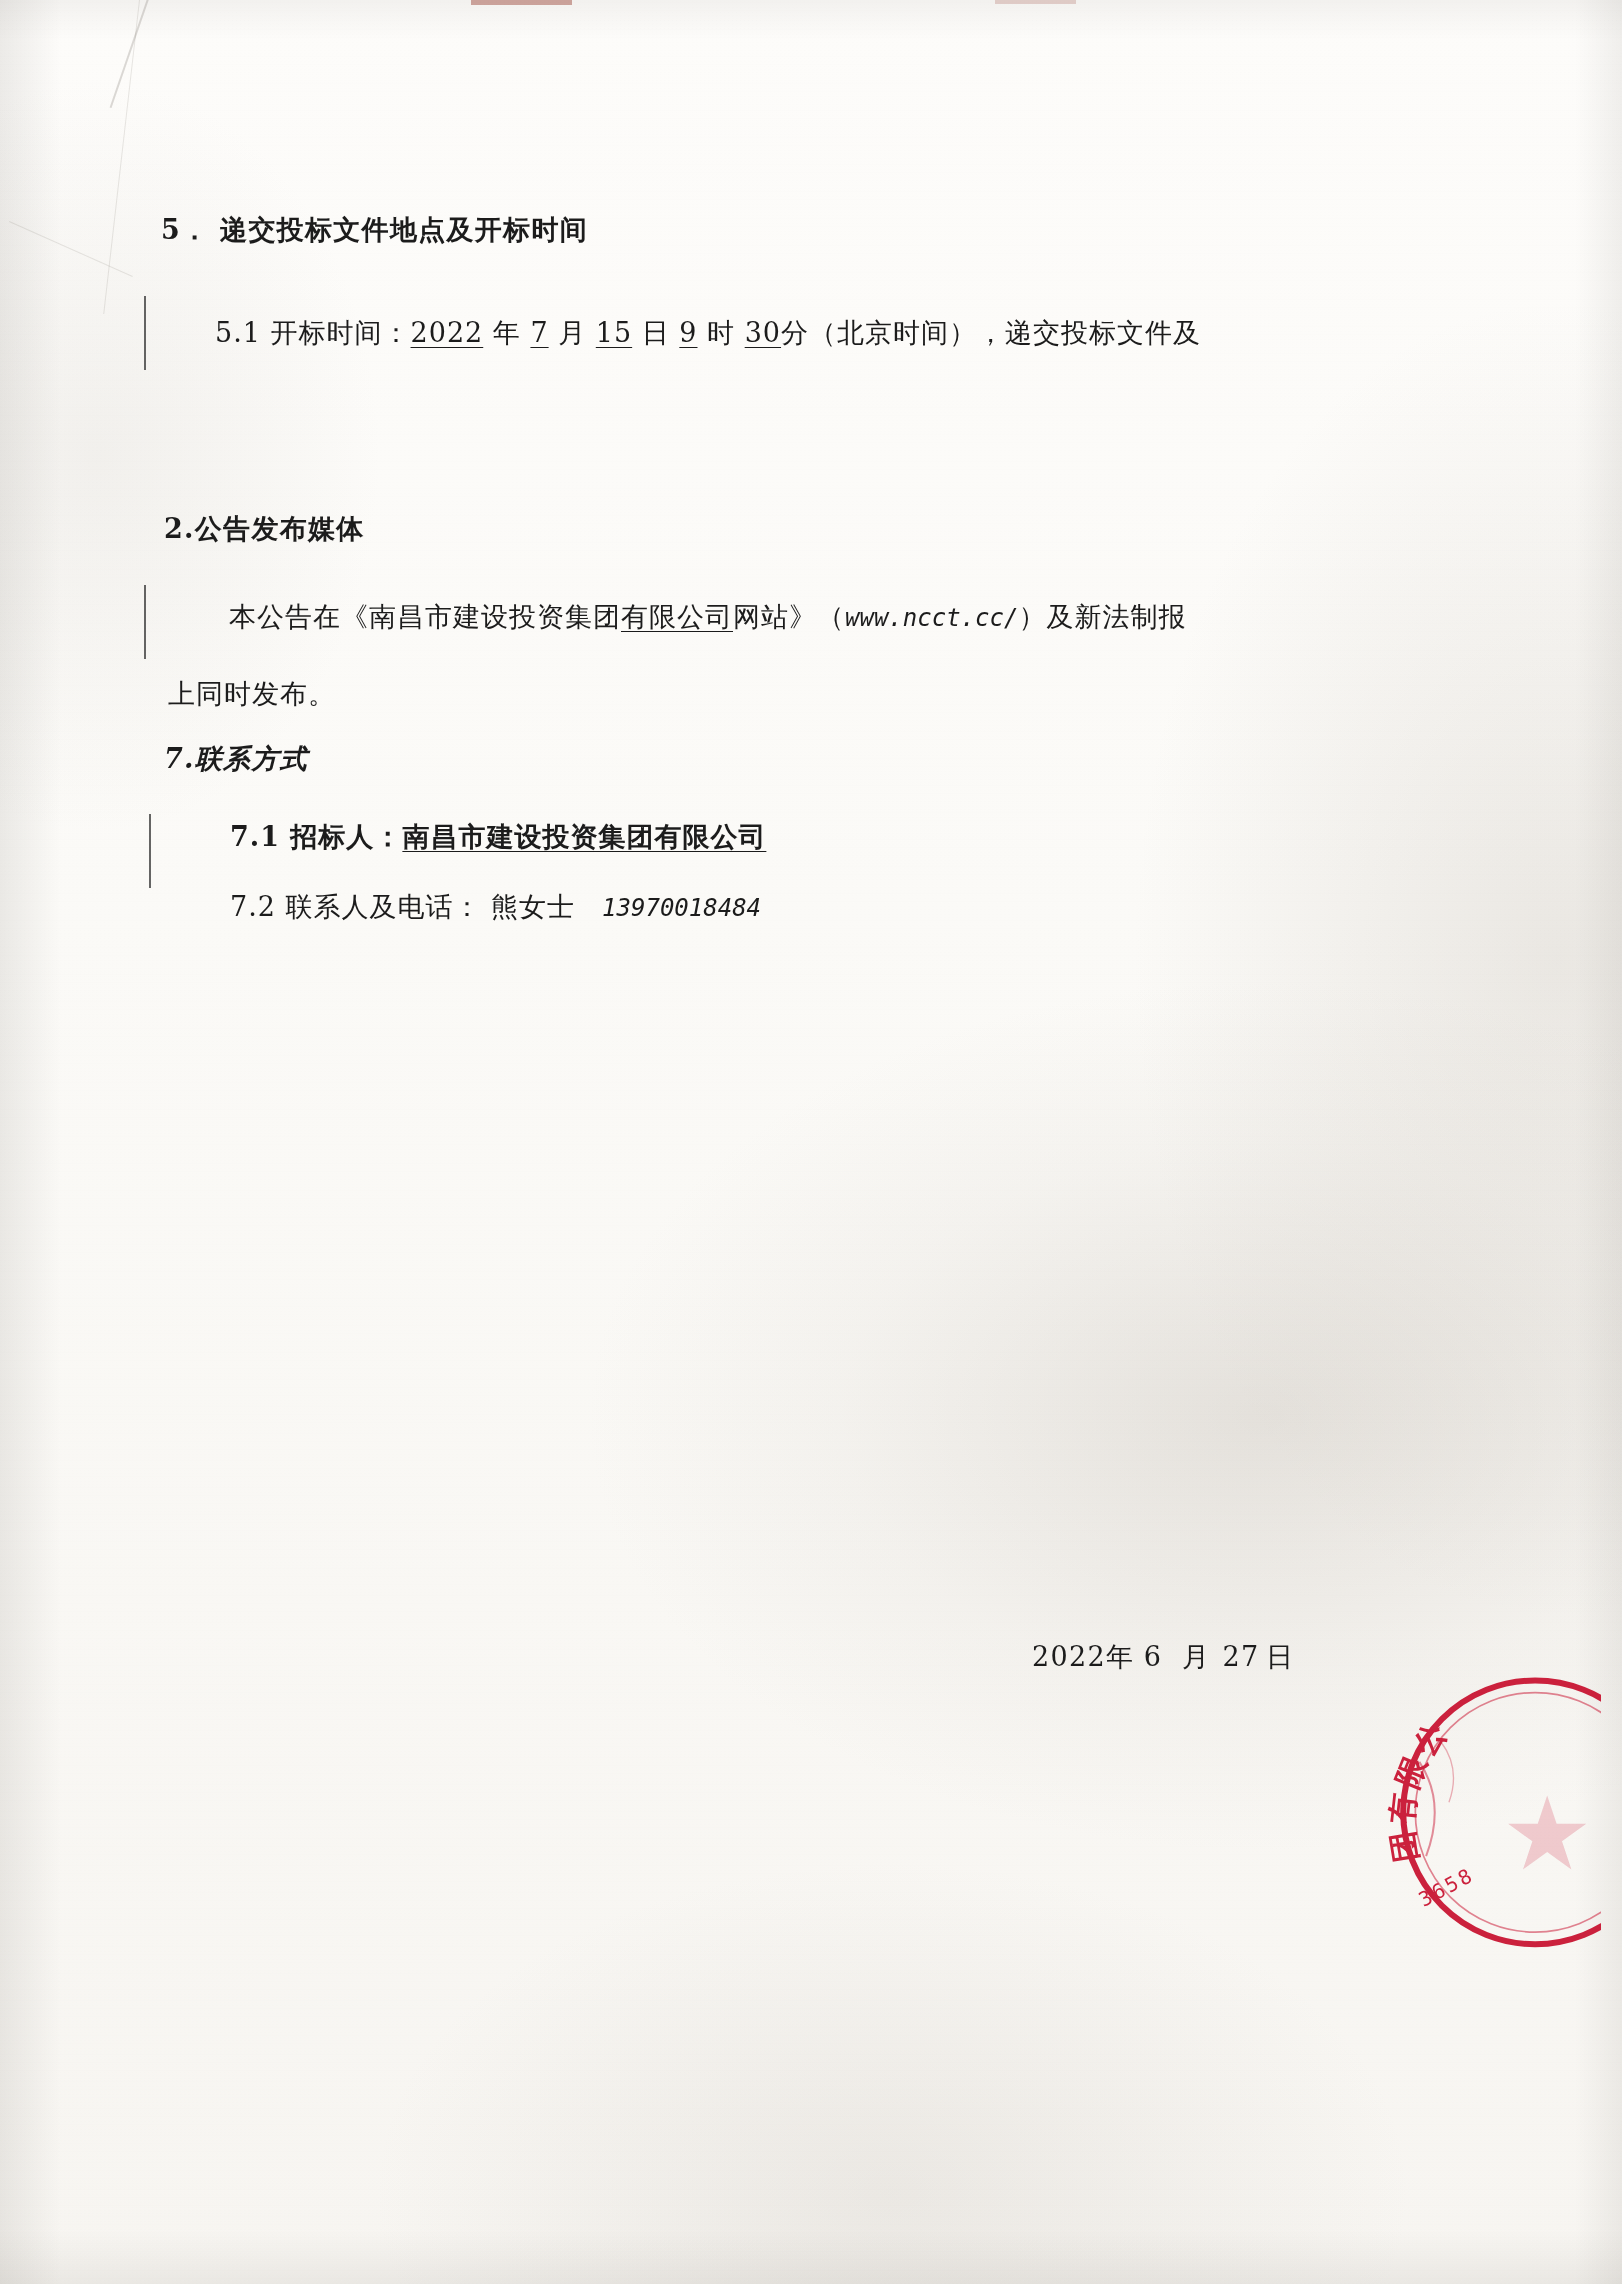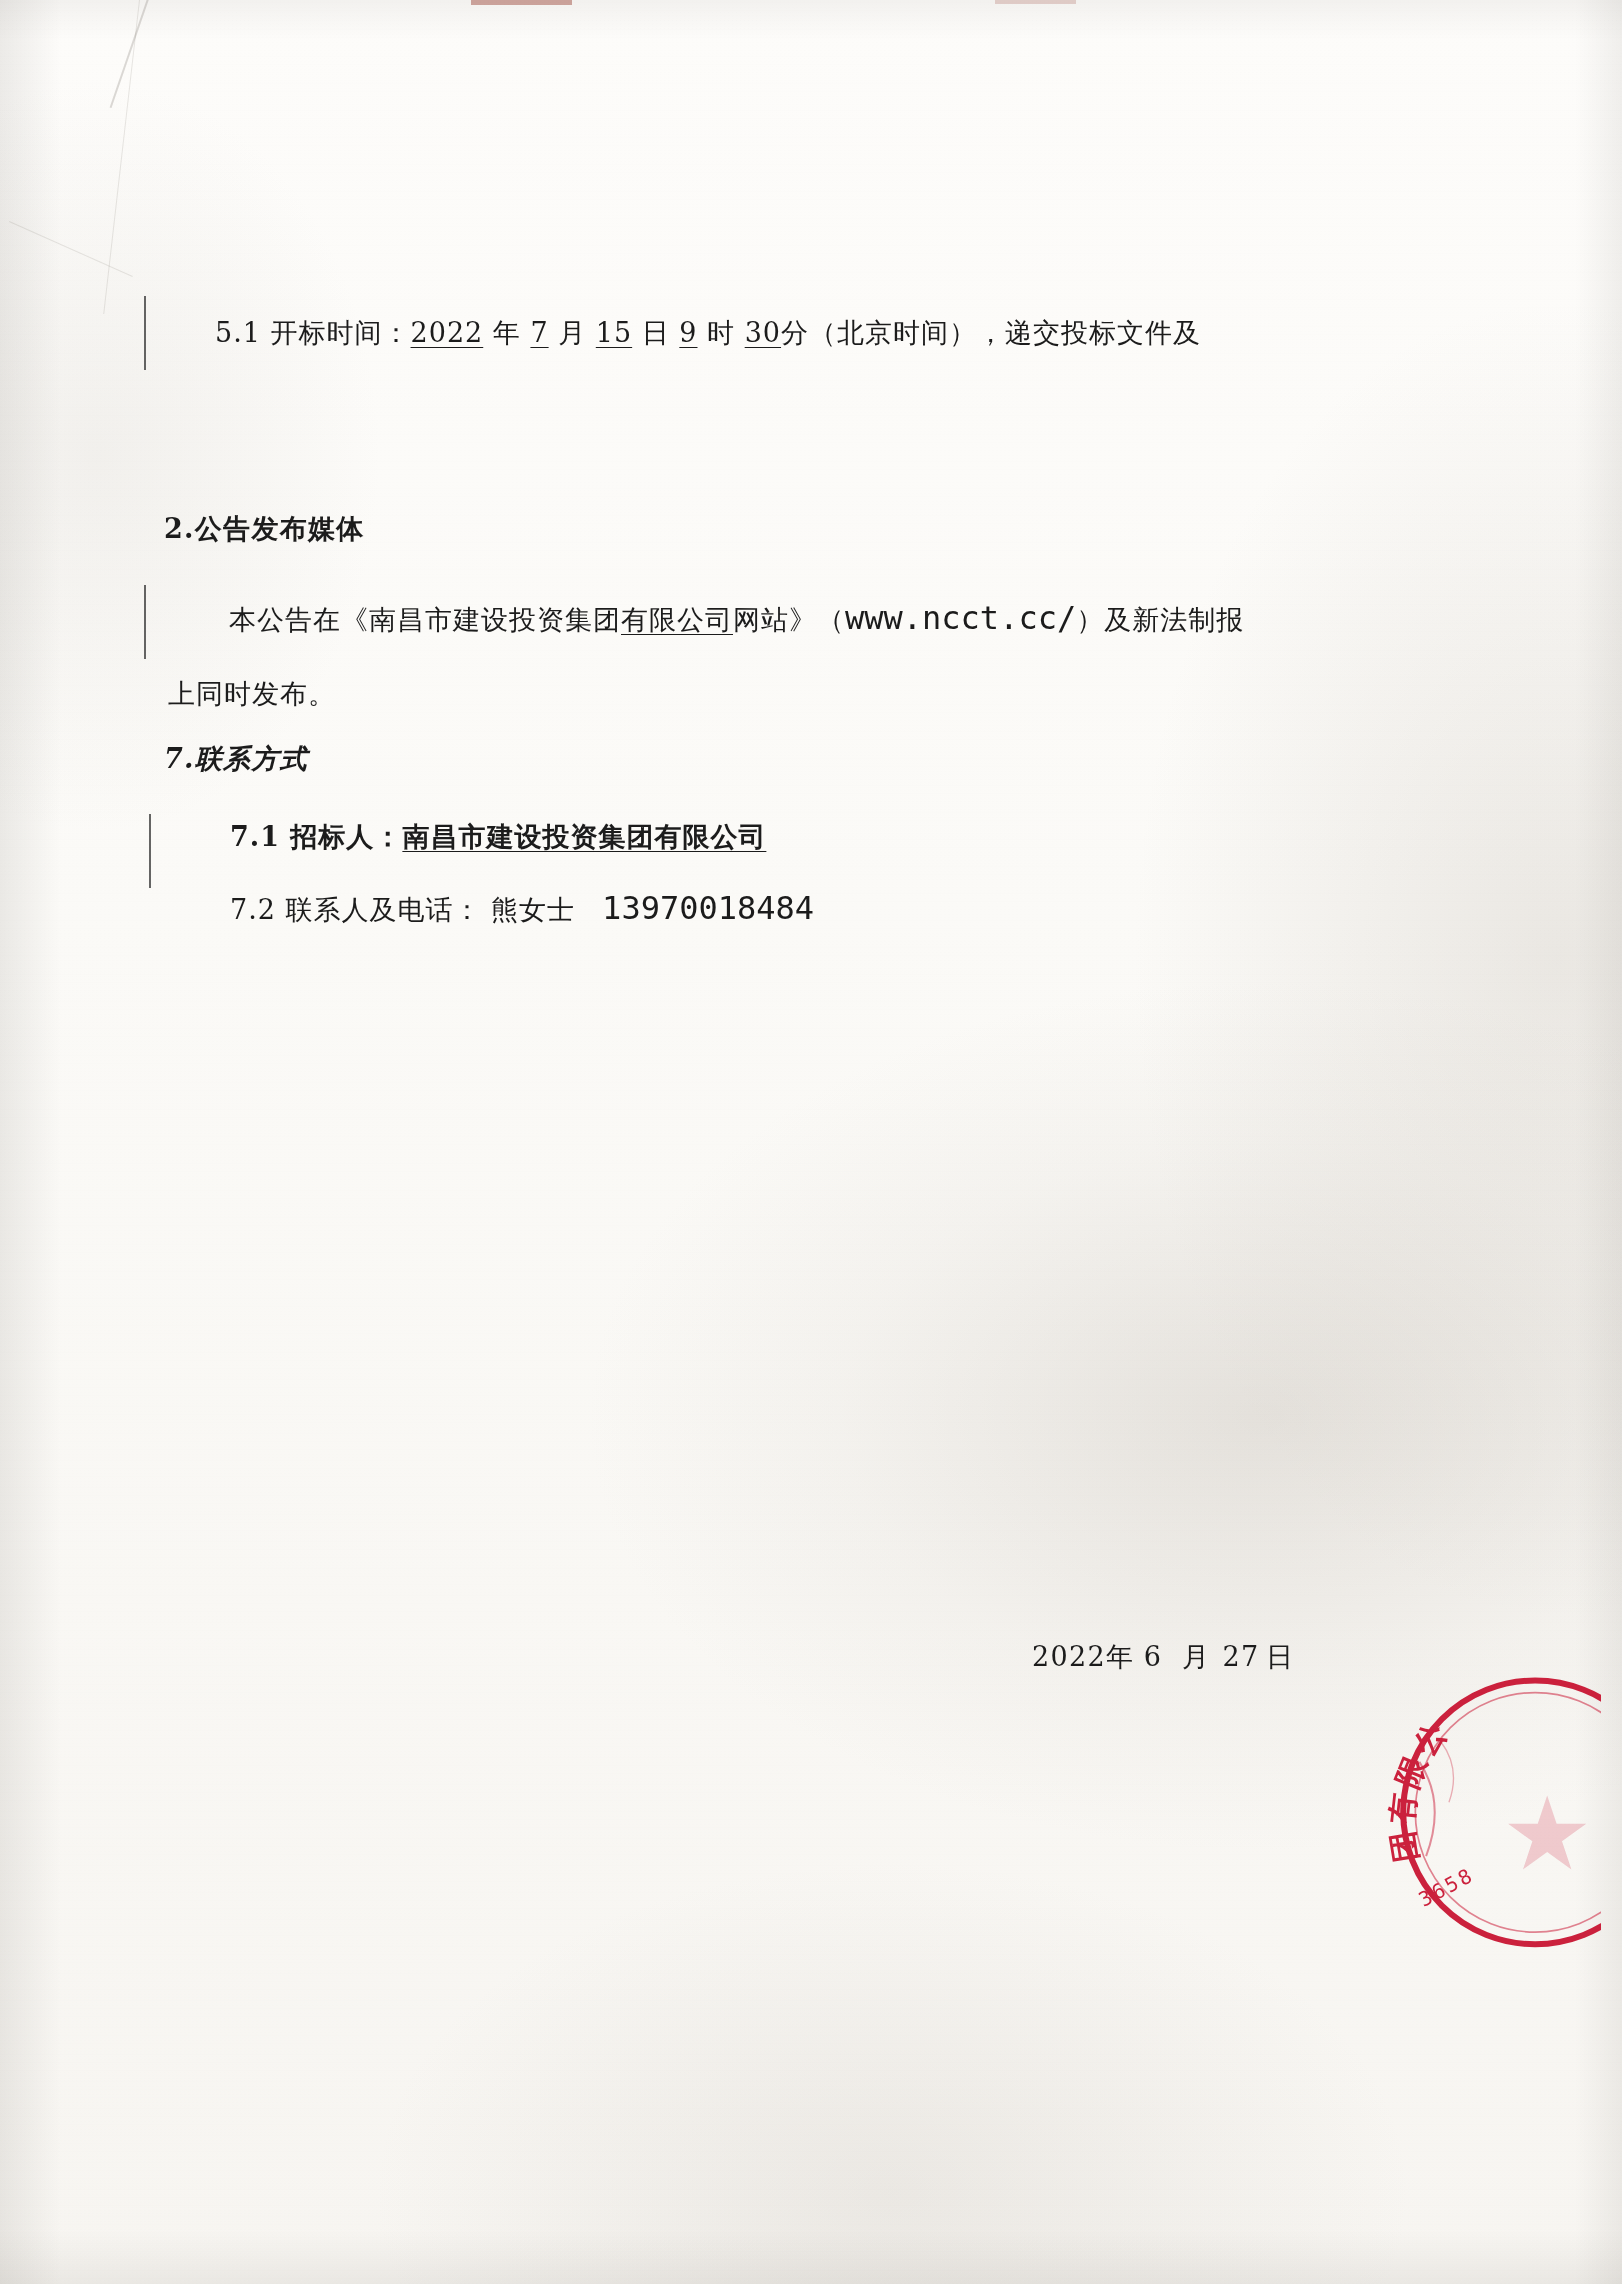--- a/index.html
+++ b/index.html
@@ -74,22 +74,23 @@
     font-size: 27px;
     letter-spacing: 1px;
   }
   .u {
     text-decoration: underline;
     text-underline-offset: 4.7px;
     text-decoration-thickness: 1.3px;
   }
   .mono {
     font-family: "DejaVu Sans Mono", "Liberation Mono", monospace;
-    font-size: 32px;
+    font-size: 24px;
     letter-spacing: 0px;
+    font-style: italic;
   }
   .gap { display: inline-block; }
 
   
   .margin-bar {
     position: absolute;
     width: 2px;
     background: #2b2b2b;
     opacity: .72;
   }
@@ -122,20 +123,21 @@
 <div id="page"></div>
 
 <div class="crease c1"></div>
 <div class="crease c2"></div>
 <div class="crease c3"></div>
 <div class="crease c4"></div>
 <div class="crease c5"></div>
 
 <div id="doc">
 
+  <div class="line heading" style="left:161px; top:212px;">5． 递交投标文件地点及开标时间</div>
 
   <div class="line body-line" style="left:196px; top:315px;margin-left:19px;">
     <span>5.1 开标时间：</span><span class="u">2022</span><span> 年 </span><span class="u">7</span><span> 月 </span><span class="u">15</span><span> 日 </span><span class="u">9</span><span> 时 </span><span class="u">30</span><span>分（北京时间），递交投标文件及</span>
   </div>
 
 
   <div class="line heading" style="left:164px; top:511px;">2.公告发布媒体</div>
 
   <div class="line body-line" style="left:229px; top:599px;">
     <span>本公告在《南昌市建设投资集团</span><span class="u">有限公司</span><span>网站》（</span><span class="mono">www.ncct.cc/</span><span>）及新法制报</span>

